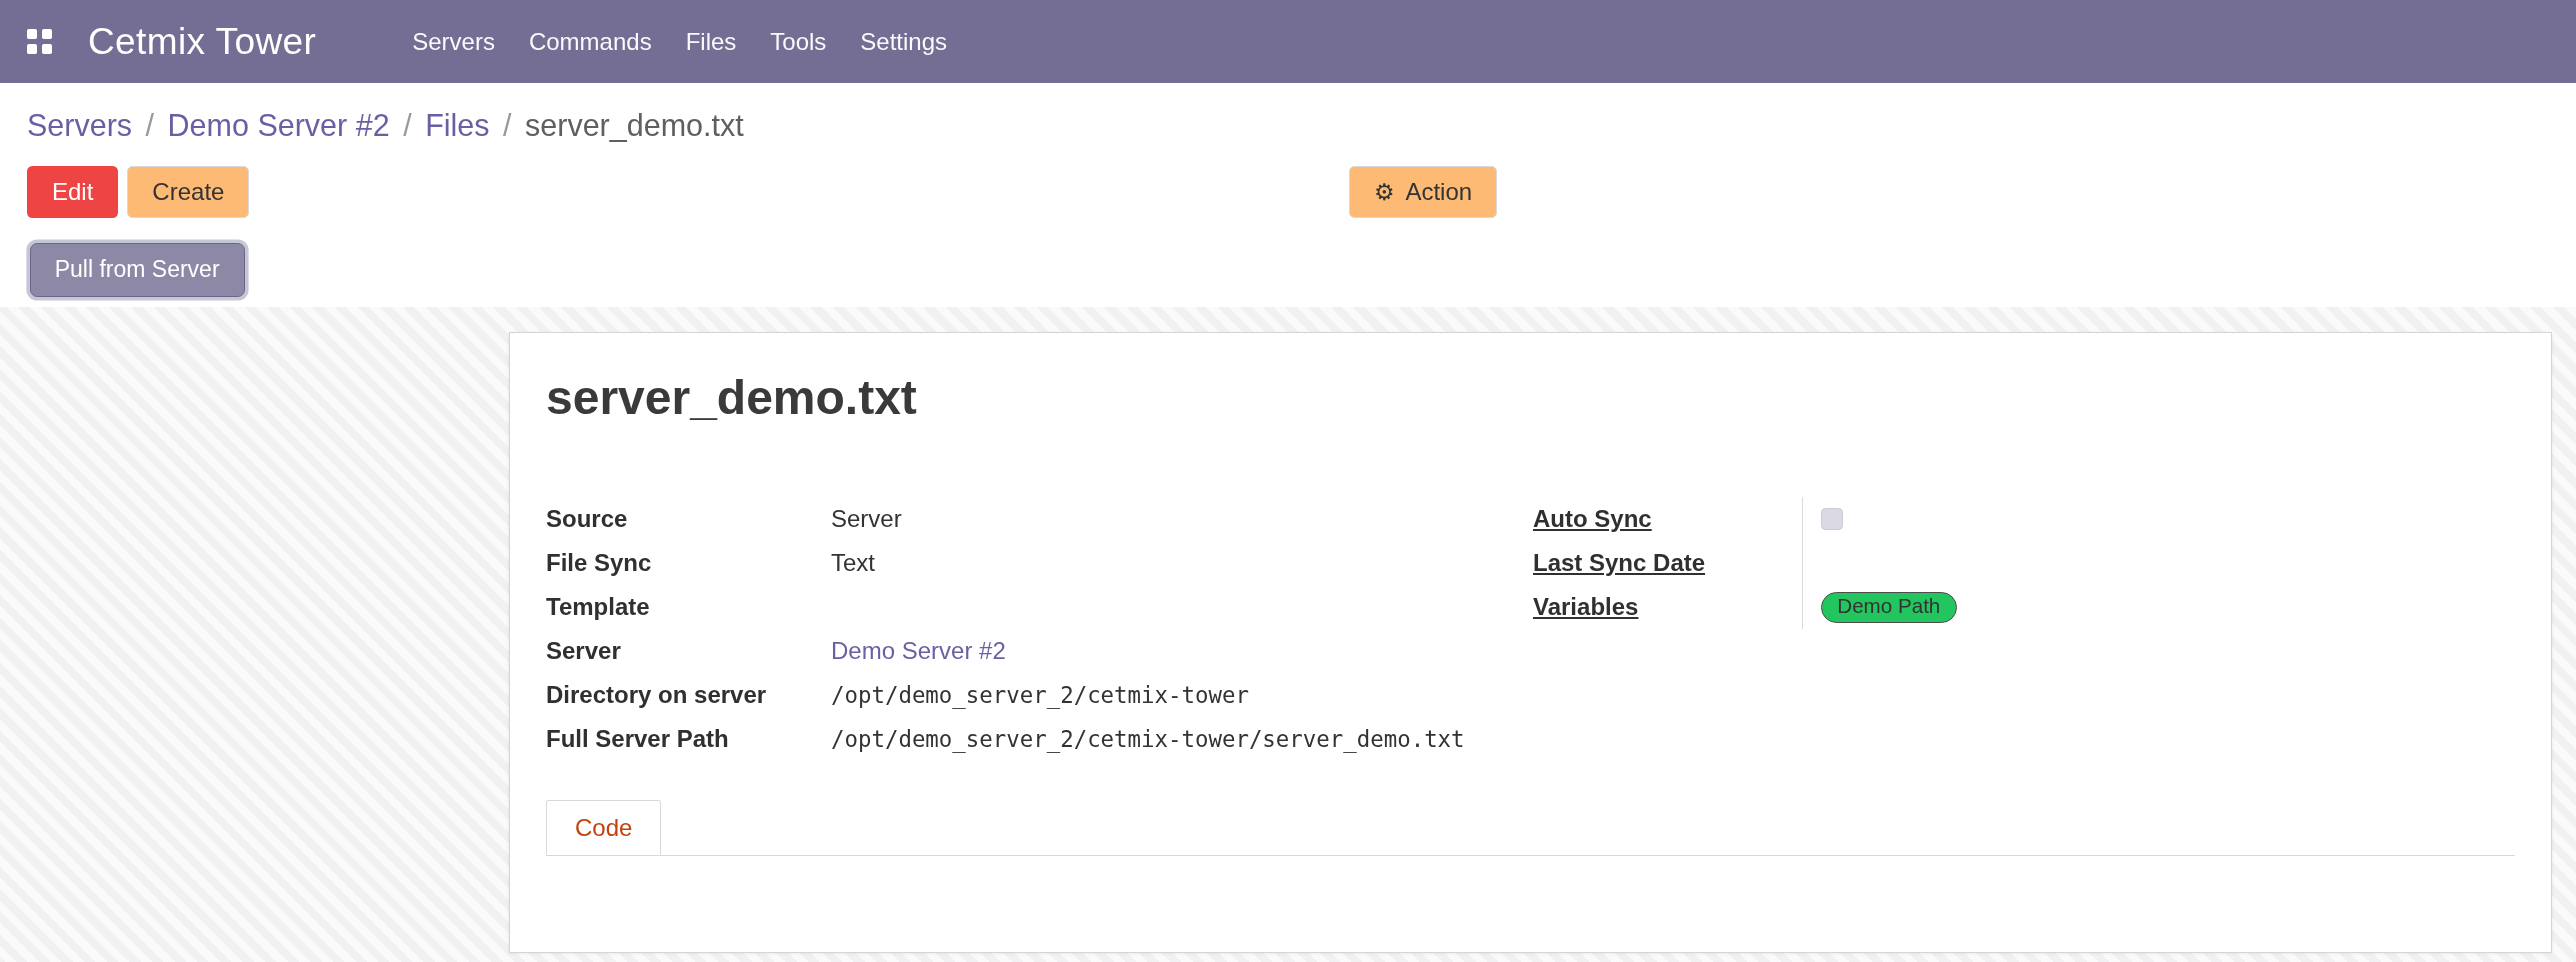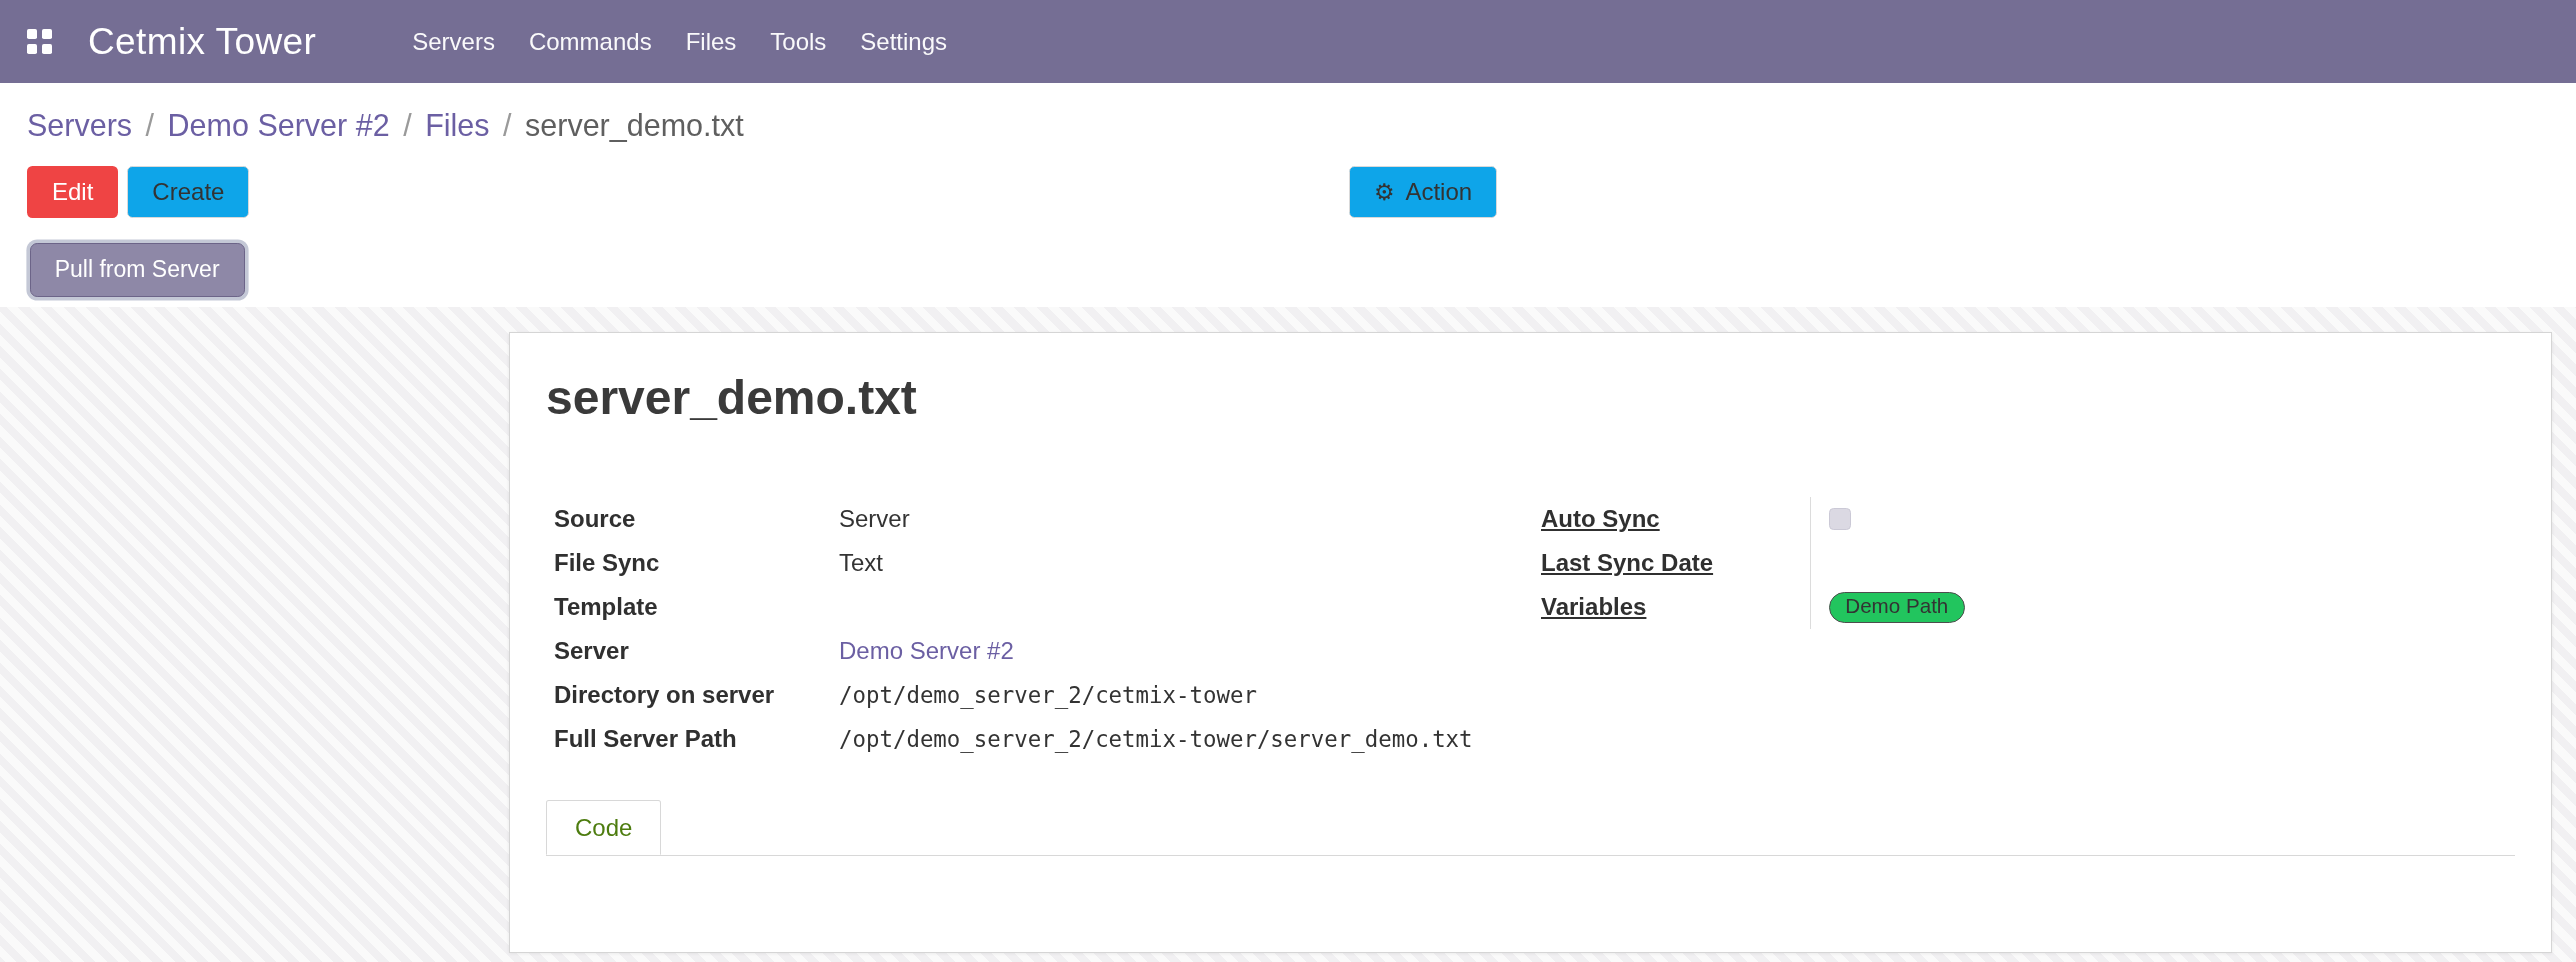--- a/index.html
+++ b/index.html
@@ -33,21 +33,21 @@
   .control-panel { background: #fff; padding: 23px 0 10.8px 27px; position: relative; }
   .breadcrumb { font-size: 30.5px; height: 38px; display: flex; align-items: center; gap: 13.5px; }
   .breadcrumb a { color: #6b5fa3; text-decoration: none; cursor: pointer; }
   .breadcrumb .sep { color: #9a9a9a; }
   .breadcrumb .current { color: #5f5f5f; }
 
   .btn-row { margin-top: 21.5px; display: flex; align-items: center; gap: 9px; height: 52px; }
   .btn {
     font-size: 24px; height: 52px; padding: 0 24px; border-radius: 5.4px;
     display: inline-flex; align-items: center; gap: 10.8px;
-    cursor: pointer; border: 0.9px solid transparent; background: #0ea5e9; color: #333;
+    cursor: pointer; border: 0.9px solid transparent; background: #fdba74; color: #333;
     white-space: nowrap;
   }
   .btn-primary { background: #ef4444; color: #fff; }
   .btn-default { border-color: #d9d9d9; }
   .action-btn { position: absolute; left: 1349px; top: 83px; }
   .gear { font-size: 23px; line-height: 1; }
 
   .pull-row { margin-top: 25px; height: 54px; display: flex; align-items: center; }
   .btn-pull {
     background: #8e88a7; color: #fff; border: 0.9px solid #6c6488;
@@ -65,21 +65,21 @@
   .sheet {
     margin: 25px 0 0 509px;
     width: 2043px; height: 621px;
     background: #fff; border: 0.9px solid #d5d5d5;
     box-shadow: 0 0.9px 3.6px rgba(0,0,0,0.08);
     padding: 38px 36px;
     overflow: hidden;
   }
   .sheet-title { font-size: 48px; line-height: 54px; font-weight: 700; color: #3a3a3a; }
 
-  .fields { display: flex; margin-top: 72px; margin-left: 8px; }
+  .fields { display: flex; margin-top: 72px; }
   .col-left { width: 987px; flex: 0 0 auto; }
   .col-right { flex: 1; }
   .frow { display: flex; align-items: center; min-height: 44px; }
   .flabel { width: 285px; flex: 0 0 auto; font-weight: 700; color: #303030; font-size: 24px; }
   .flabel-r { width: 269px; flex: 0 0 auto; font-weight: 700; color: #303030; font-size: 24px; text-decoration: underline; }
   .fvalue { flex: 1; font-size: 24px; color: #333; }
   .fvalue a { color: #6b5fa3; text-decoration: none; cursor: pointer; }
   .mono { font-family: "DejaVu Sans Mono", monospace; font-size: 22.4px; }
   .fvalue-r {
     flex: 1; align-self: stretch; display: flex; align-items: center;
@@ -94,21 +94,21 @@
     display: inline-block; border: 1.8px solid #4d4d4d; border-radius: 897px;
     padding: 1.8px 15.3px 3.6px; font-size: 20.6px; color: #333; background: #22c55e; cursor: pointer;
     white-space: nowrap;
   }
 
   .notebook-header { margin-top: 39px; display: flex; border-bottom: 0.9px solid #d8d8d8; }
   .tab {
     display: inline-block; background: #fff;
     border: 0.9px solid #d8d8d8; border-bottom: 0.9px solid #fff;
     margin-bottom: -0.9px; padding: 12.6px 28px;
-    font-size: 24px; color: #4d7c0f; cursor: pointer;
+    font-size: 24px; color: #c2410c; cursor: pointer;
     border-top-left-radius: 2.7px; border-top-right-radius: 2.7px;
   }
 </style>
 </head>
 <body>
 
 <div class="navbar">
   <div class="apps-icon">
     <span></span>
     <span></span>

